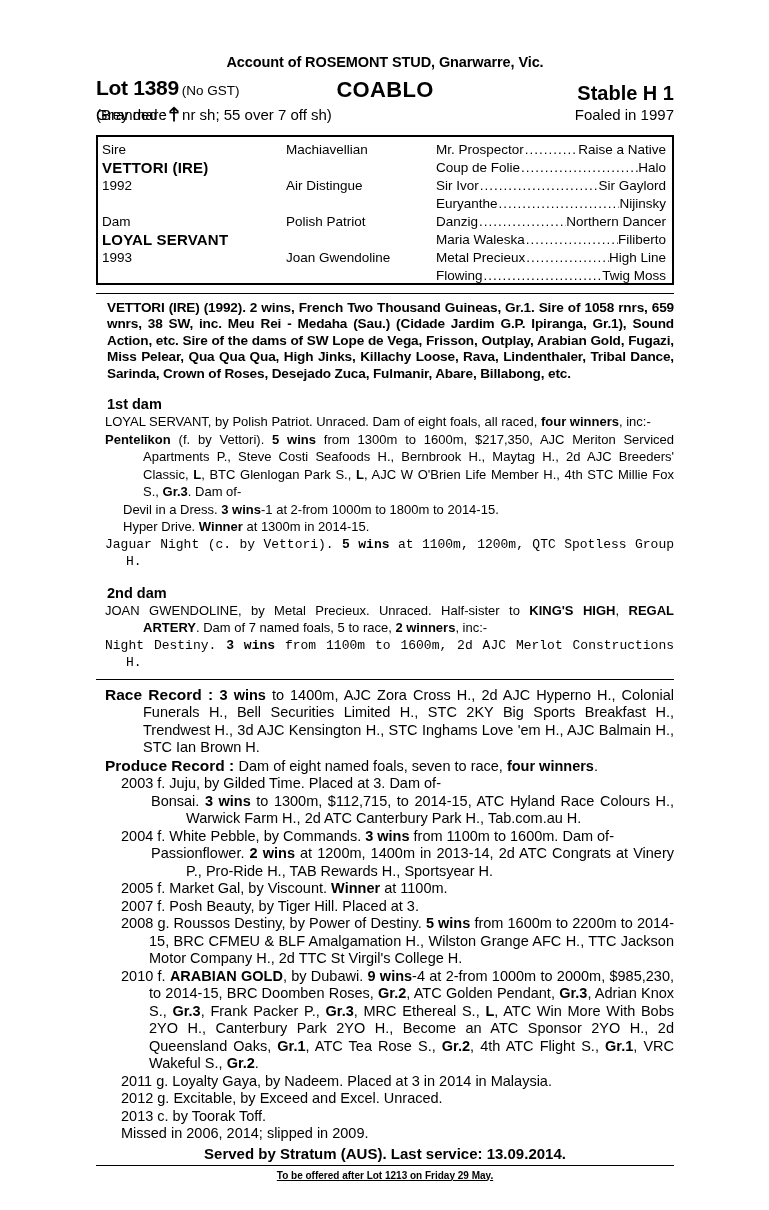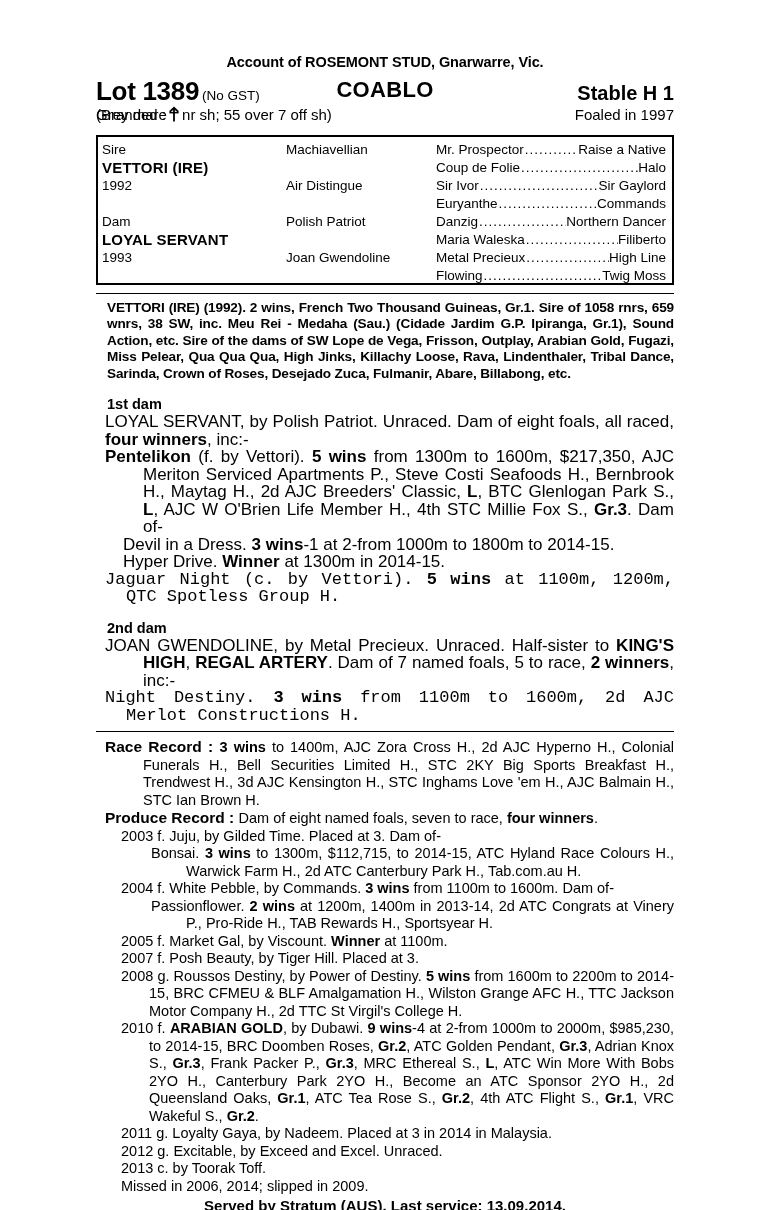--- a/index.html
+++ b/index.html
@@ -43,21 +43,21 @@
     margin-bottom: 2px;
   }
   .lot-left {
     position: absolute;
     left: 0;
     top: 0;
     white-space: nowrap;
   }
   .lot-num {
     font-weight: bold;
-    font-size: 26px;
+    font-size: 21px;
     letter-spacing: -0.3px;
   }
   .no-gst {
     font-size: 13.5px;
     font-weight: normal;
     margin-left: 3px;
   }
   .horse-name {
     position: absolute;
     left: 0;
@@ -155,21 +155,21 @@
 
   
   .dam-head {
     font-weight: bold;
     font-size: 14.5px;
     margin-top: 14px;
     margin-bottom: 1px;
     padding-left: 11px;
   }
   .body-text {
-    font-size: 17px;
+    font-size: 13px;
     line-height: 17.5px;
     text-align: justify;
   }
   .lvl0 { padding-left: 9px;  text-indent: -0px; }
   .ind1 { padding-left: 47px; text-indent: -38px; }
   .ind2 { padding-left: 75px; text-indent: -48px; }
   .ind-c { padding-left: 30px; text-indent: -21px; font-family: Liberation Mono, monospace; }
   b, .b { font-weight: bold; }
   .rec-line {
     font-size: 14.5px;
@@ -276,21 +276,21 @@
             <span class="r">Halo</span>
           </div>
         <div class="gen3-line">
             <span class="l">Sir Ivor</span>
             <span class="dots">..........................................</span>
             <span class="r">Sir Gaylord</span>
           </div>
         <div class="gen3-line">
             <span class="l">Euryanthe</span>
             <span class="dots">..........................................</span>
-            <span class="r">Commands</span>
+            <span class="r">Nijinsky</span>
           </div>
         <div class="gen3-line">
             <span class="l">Danzig</span>
             <span class="dots">..........................................</span>
             <span class="r">Northern Dancer</span>
           </div>
         <div class="gen3-line">
             <span class="l">Maria Waleska</span>
             <span class="dots">..........................................</span>
             <span class="r">Filiberto</span>

